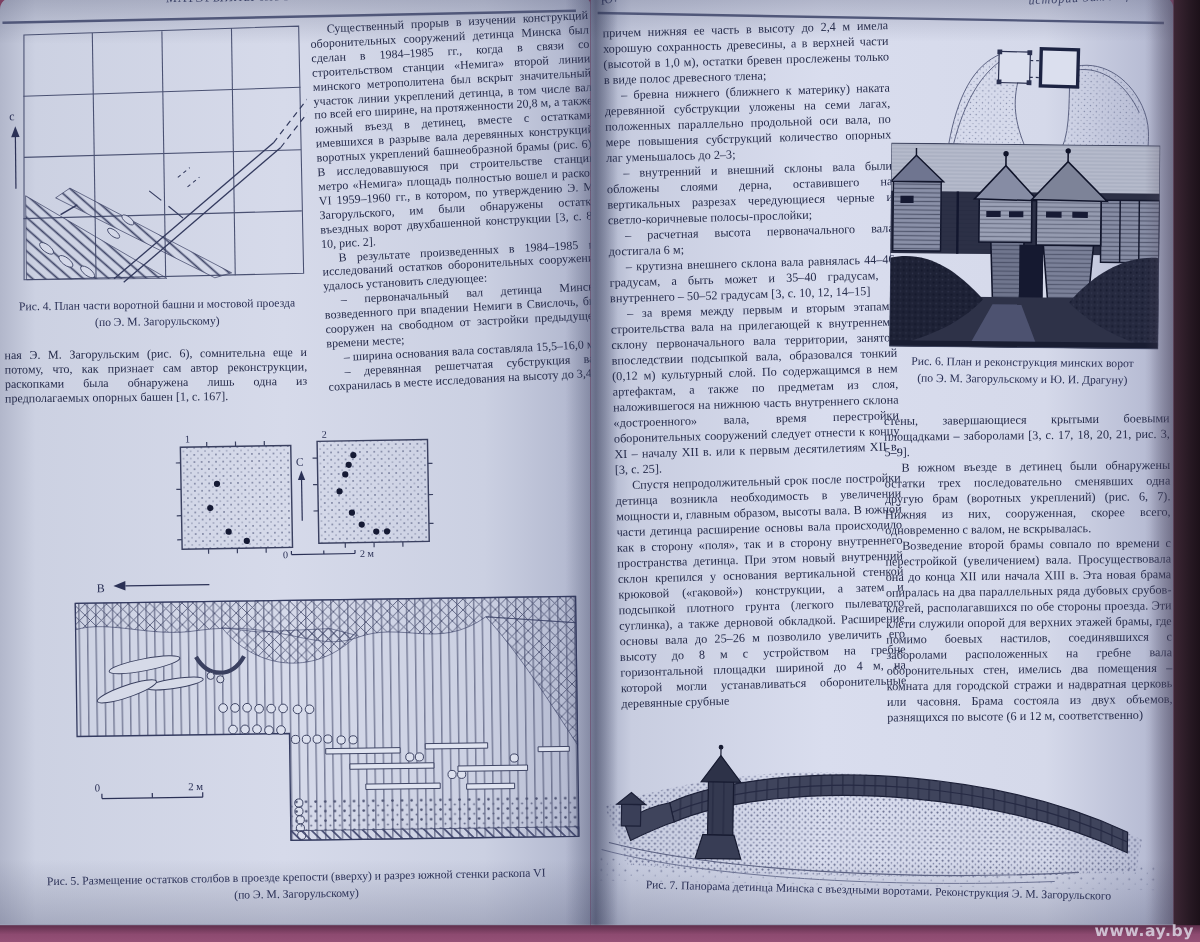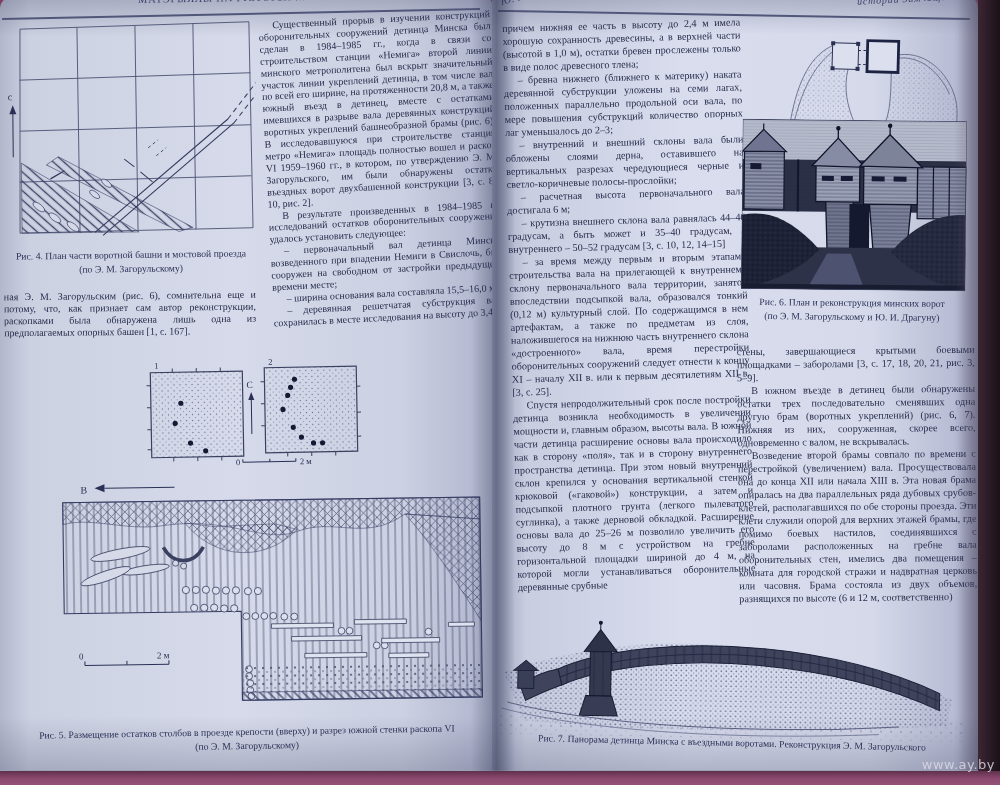--- a/index.html
+++ b/index.html
@@ -28,22 +28,22 @@
   .rule{position:absolute;height:1.5px;background:#505779;}
   .col{position:absolute;text-align:justify;}
   .page-left .col{font-size:10px;line-height:11.9px;}
   .page-right .col{font-size:10.2px;line-height:13px;}
   .par{margin:0;text-indent:14px;}
   .par.noind{text-indent:0;}
   .cap{position:absolute;text-align:center;font-size:9.7px;line-height:13.5px;color:#2b3156;}
   .pagenum{position:absolute;font-size:10.5px;color:#2b3156;}
   .fig{position:absolute;margin:0;}
   .fig svg{display:block;width:100%;height:100%;}
-  .wm{position:absolute;right:5px;bottom:13px;font-family:"DejaVu Sans",sans-serif;
-      font-size:13px;font-weight:normal;letter-spacing:.5px;color:rgba(222,218,232,.82);}
+  .wm{position:absolute;right:5px;bottom:1px;font-family:"DejaVu Sans",sans-serif;
+      font-size:13px;font-weight:bold;letter-spacing:.5px;color:rgba(222,218,232,.82);}
 </style>
 </head>
 <body>
 
 <div class="book">
 
   <div class="page page-left">
     <div class="hdr" style="top:-6px;left:50%;transform:translateX(-50%) rotate(-1deg);">МАТЭРЫЯЛЫ ПА ГІСТОРЫІ ...  ВЫП. 24</div>
     <div class="rule" style="top:15px;left:2px;width:478px;transform:rotate(-1.2deg);"></div>
 

